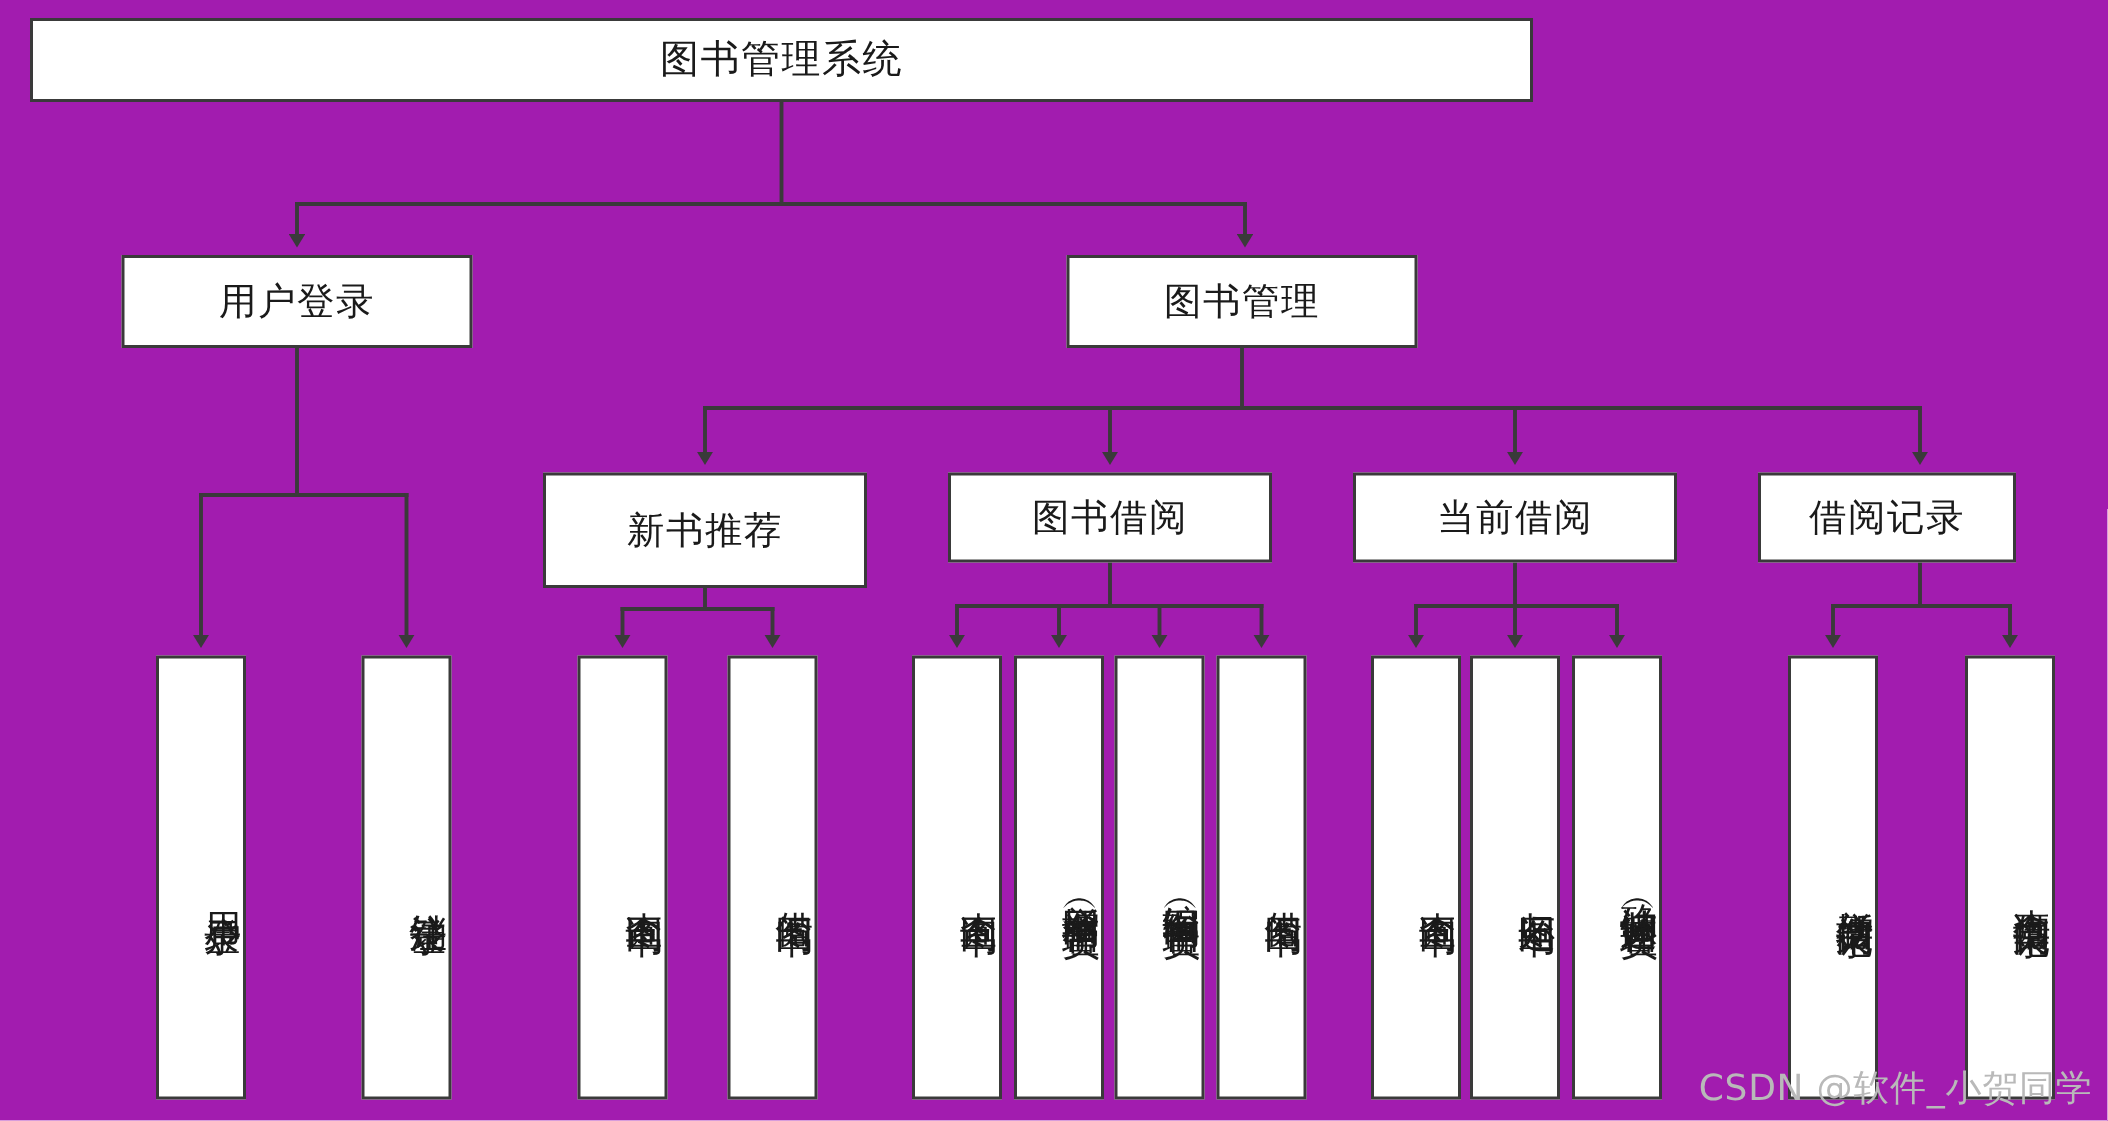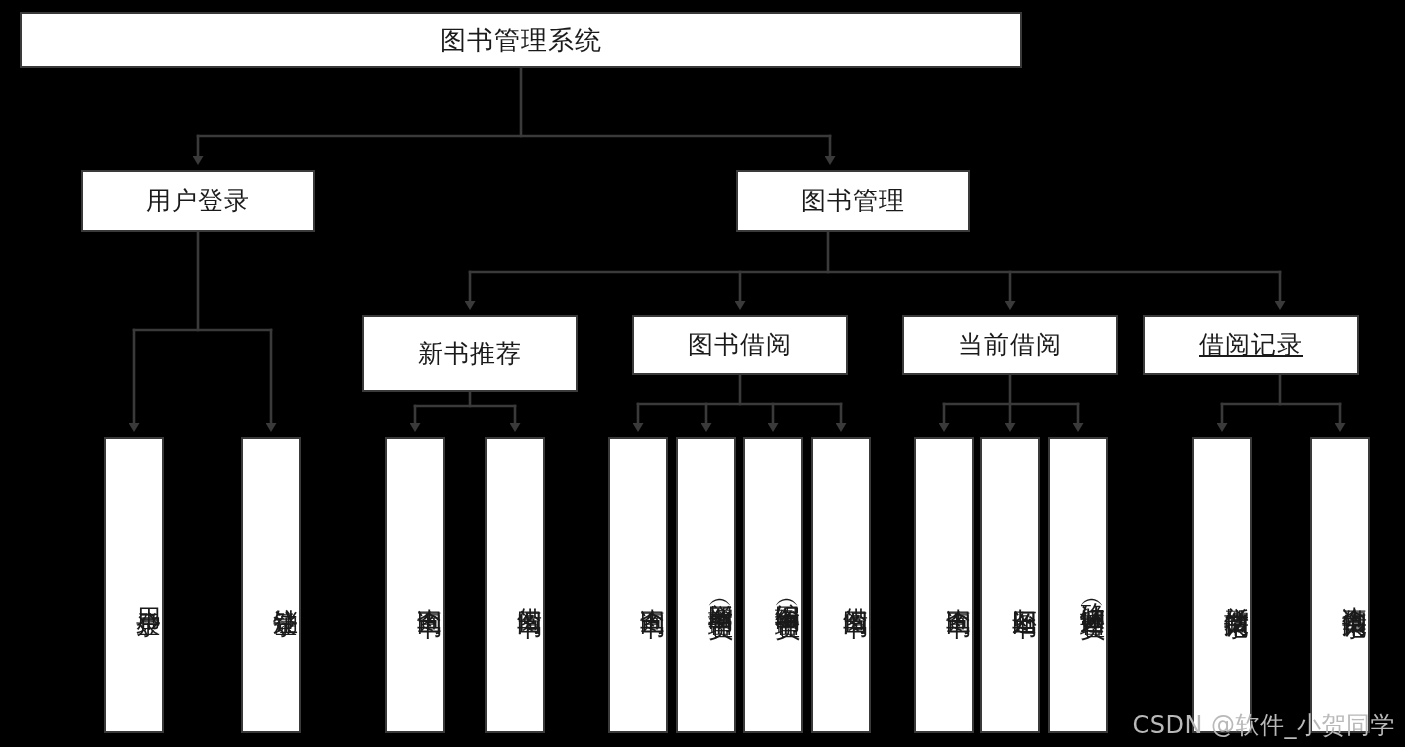--- a/index.html
+++ b/index.html
@@ -8,21 +8,21 @@
     padding: 0;
     background: #ffffff;
   }
   body {
     font-family: "DejaVu Sans", "Liberation Sans", sans-serif;
   }
   #canvas {
     position: relative;
     width: 1405px;
     height: 747px;
-    background: #000000;
+    background: #a21caf;
     overflow: hidden;
   }
   .node {
     position: absolute;
     box-sizing: border-box;
     border: 2.5px solid #3a3a3a;
     background: #ffffff;
     display: flex;
     align-items: center;
     justify-content: center;
@@ -125,34 +125,34 @@
     </g>
   </svg>
 
   <div class="node h root" style="left:20px; top:12px; width:1002px; height:56px;">
     <span>图书管理系统</span>
   </div>
 
   <div class="node h" style="left:81px; top:170px; width:234px; height:62px;">
     <span>用户登录</span>
   </div>
-  <div class="node h" style="left:711px; top:170px; width:234px; height:62px;margin-left:25px;">
+  <div class="node h" style="left:711px; top:170px; width:234px; height:62px;">
     <span>图书管理</span>
   </div>
 
   <div class="node h" style="left:362px; top:315px; width:216px; height:77px;">
     <span>新书推荐</span>
   </div>
   <div class="node h" style="left:632px; top:315px; width:216px; height:60px;">
     <span>图书借阅</span>
   </div>
   <div class="node h" style="left:902px; top:315px; width:216px; height:60px;">
     <span>当前借阅</span>
   </div>
-  <div class="node h" style="left:1143px; top:315px; width:216px; height:60px;text-decoration:underline;">
+  <div class="node h" style="left:1172px; top:315px; width:172px; height:60px;">
     <span>借阅记录</span>
   </div>
 
   <div class="node v" style="left:104px; top:437px; width:60px; height:296px;">
     <span>用户登录</span>
   </div>
   <div class="node v" style="left:241px; top:437px; width:60px; height:296px;">
     <span>注销登录</span>
   </div>
 

